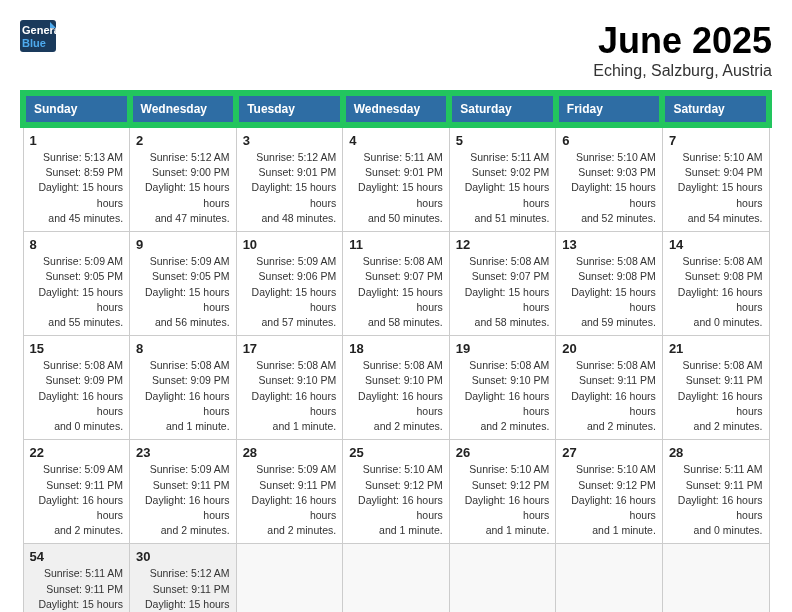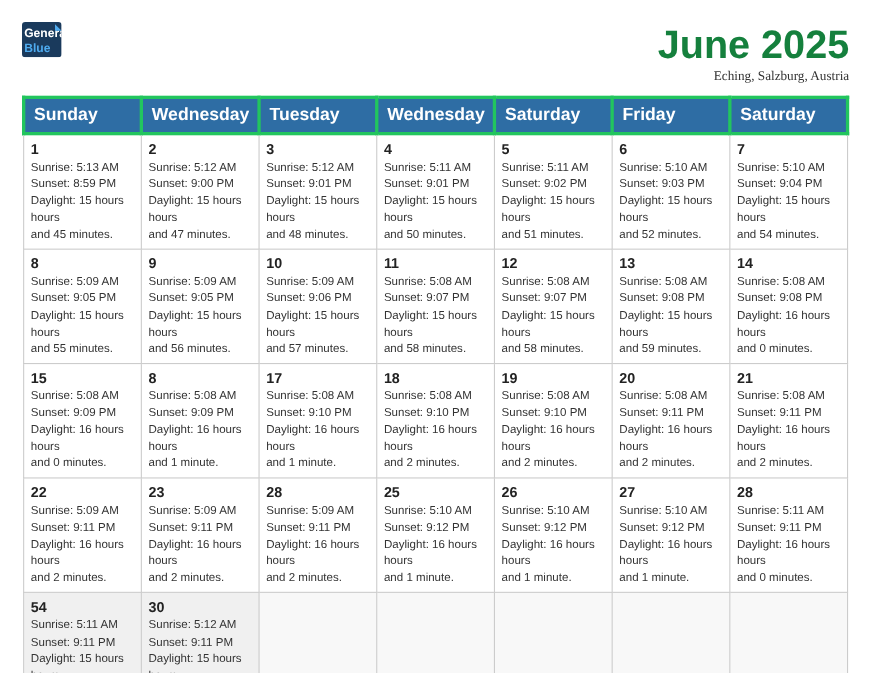--- a/index.html
+++ b/index.html
@@ -20,40 +20,39 @@
       display: flex;
       flex-direction: column;
       align-items: flex-start;
     }
     .title-area {
       text-align: right;
     }
     .month-title {
       font-size: 36px;
       font-weight: bold;
-      color: #15803d;
+      color: #000000;
     }
     .location-title {
-      font-size: 12px;
+      font-size: 16px;
       color: #333;
-      font-family: Liberation Serif, serif;
     }
     .calendar-table {
       width: 100%;
       border-collapse: collapse;
       table-layout: fixed;
     }
     .calendar-table th {
       background: #2e6da4;
       color: #fff;
       text-align: left;
       padding: 6px 8px;
-      font-size: 16px;
+      font-size: 12px;
       font-weight: bold;
-      border: 3px solid #22c55e;
+      border: 6px solid #22c55e;
     }
     .calendar-table td {
       vertical-align: top;
       border: 1px solid #ccc;
       padding: 5px 6px;
       font-size: 11px;
       color: #222;
       background: #fff;
       height: 88px;
     }
@@ -63,20 +62,21 @@
     .day-number {
       font-size: 13px;
       font-weight: bold;
       display: block;
       margin-bottom: 2px;
     }
     .day-info {
       font-size: 10.5px;
       line-height: 1.45;
       color: #333;
+      text-align: right;
     }
     .empty-cell {
       background: #f8f8f8 !important;
     }
   </style>
 </head>
 <body>
 
 <div class="header-area">
   <div class="logo">

